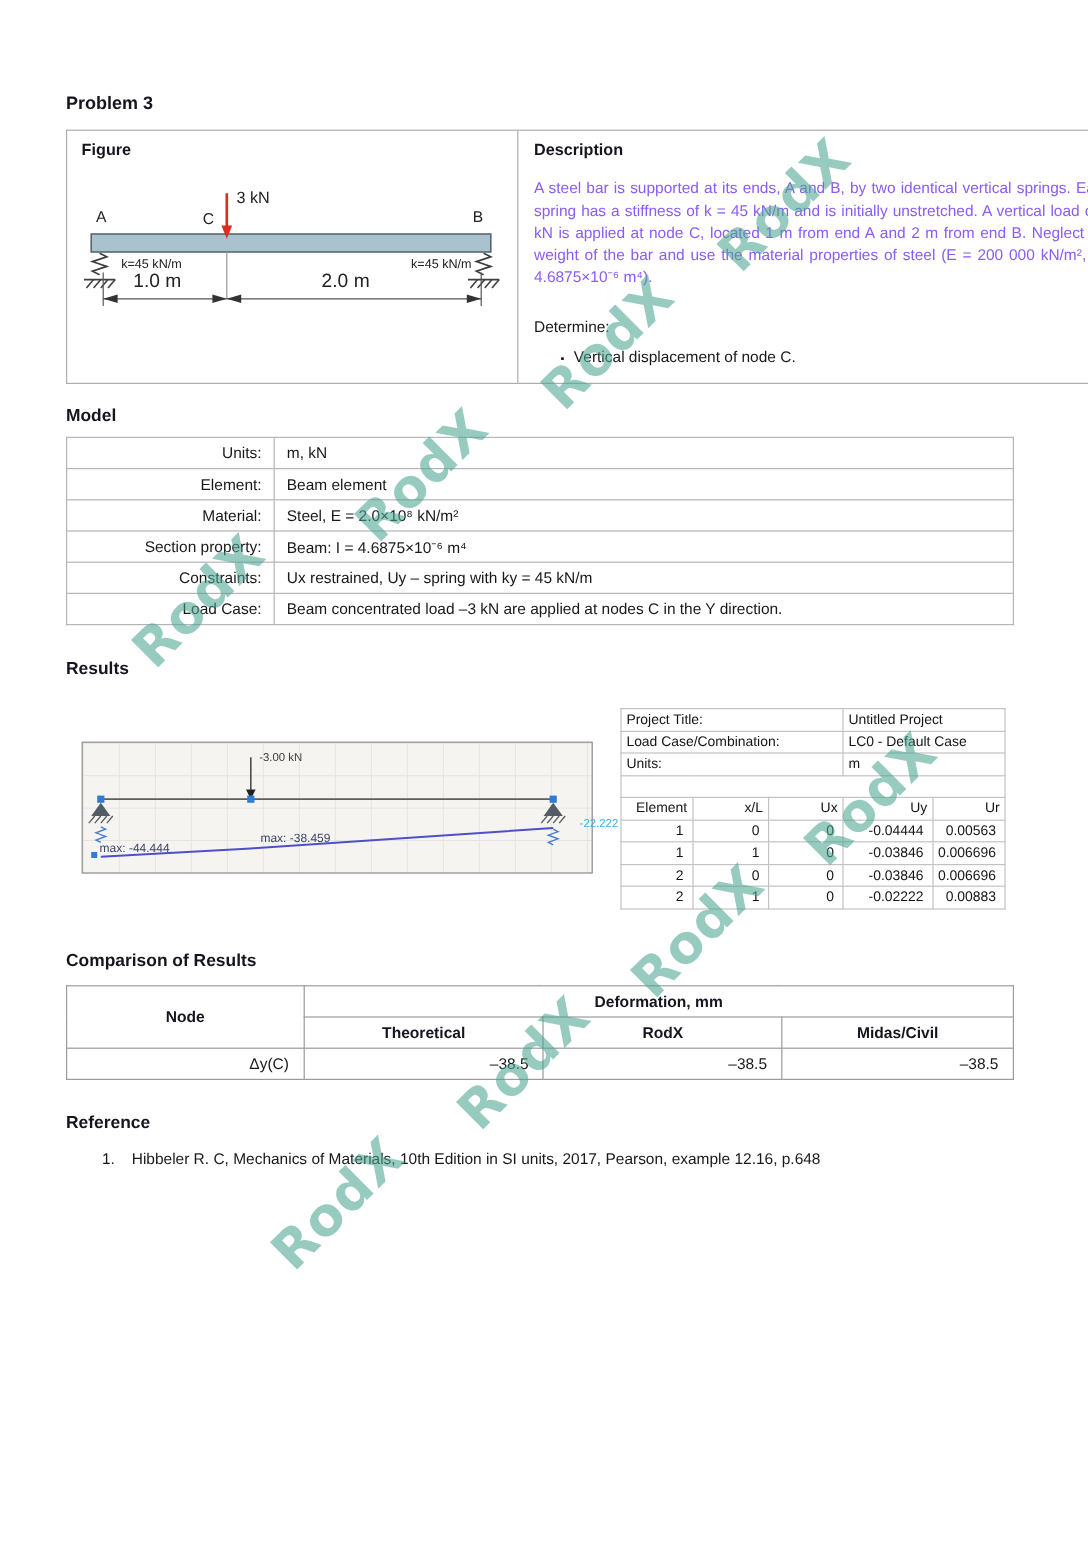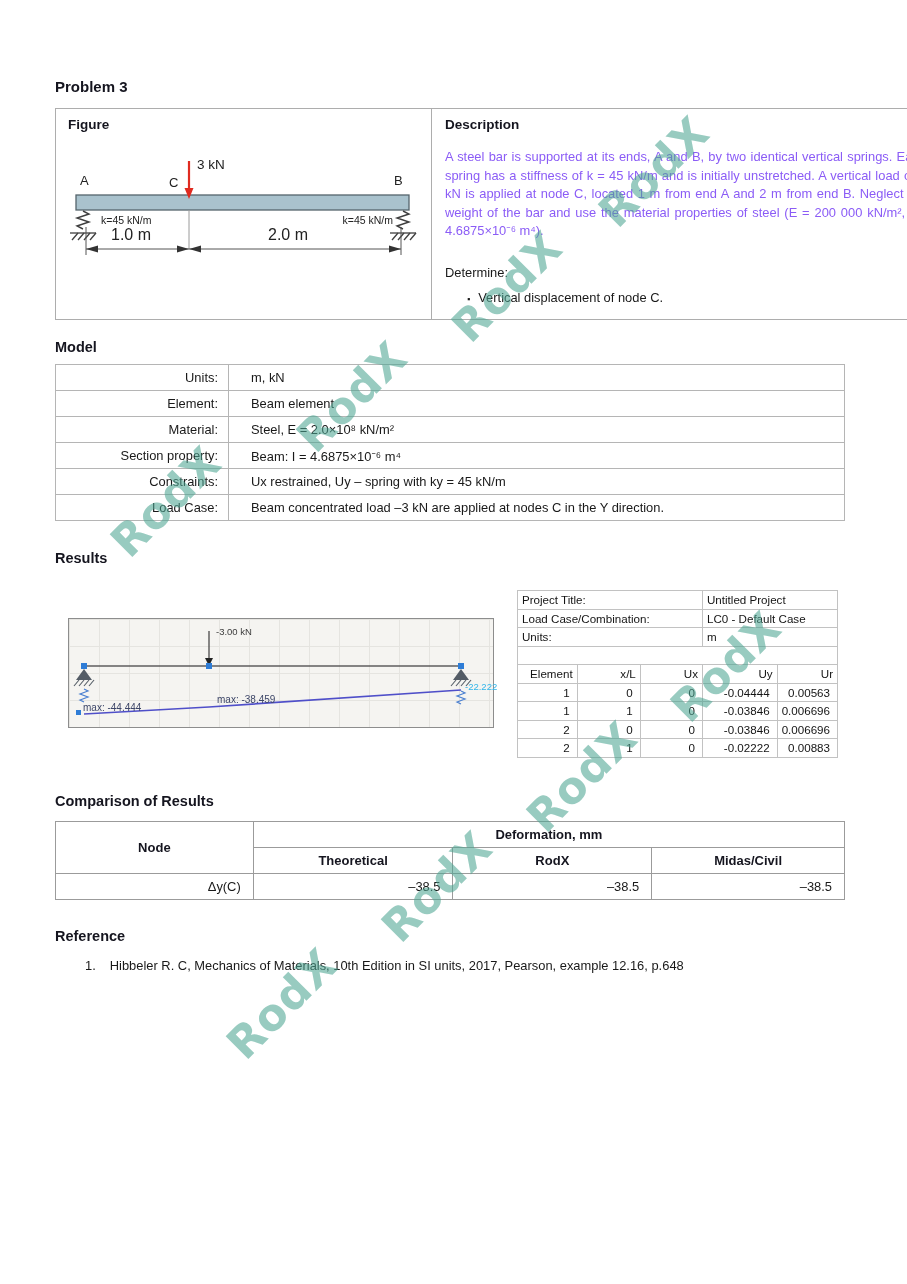--- a/index.html
+++ b/index.html
@@ -24,32 +24,32 @@
   .fig-k { position:absolute; font-size:10.5px; color:#222; }
   .desc-p { margin-top:16px; font-size:12.9px; line-height:1.44; text-align:justify; color:#8b5cf6; }
   .desc-det { margin-top:24px; font-size:12.9px; color:#191919; }
   .desc-bullet { margin-top:10px; margin-left:22px; font-size:12.9px; color:#191919; display:flex; gap:8px; }
   .desc-bullet .bchar { font-size:9px; line-height:18px; }
 
   
   .model-table { position:absolute; left:55px; top:364px; width:790px; border-collapse:collapse; }
   .model-table td { border:1px solid #b5b5b5; height:26px; font-size:12.9px; color:#191919; }
   .model-table td.lbl { width:173px; text-align:right; padding-right:10px; }
-  .model-table td.val { padding-left:22px; }
+  .model-table td.val { padding-left:10px; }
 
   
   .diagram { position:absolute; left:68px; top:618px; width:426px; height:110px;
     border:1.5px solid #8d8d8d; background-color:#f5f4f1;
     background-image:linear-gradient(#e5e4e0 1px, transparent 1px),
                      linear-gradient(90deg,#e5e4e0 1px, transparent 1px);
     background-size:30px 27px; }
   .diagram svg { position:absolute; left:0; top:0; }
   .dlabel { position:absolute; font-size:9.5px; color:#3c3c3c; white-space:nowrap; }
   .dmax { position:absolute; font-size:10px; color:#3d4668; white-space:nowrap; }
-  .dcyan { position:absolute; font-size:9.5px; color:#31b5ea; white-space:nowrap; }
+  .dcyan { position:absolute; font-size:9.5px; color:#31b5ea; white-space:nowrap;margin-left:18px; }
 
   
   .res-table { position:absolute; left:517px; top:590px; width:321px; border-collapse:collapse;
                background:#fff; }
   .res-table td { border:1px solid #c2c2c2; height:18.5px; font-size:11.6px; color:#141414;
                   padding:0 4px; white-space:nowrap; }
   .res-table td.num { text-align:right; padding-right:7px; }
   .res-table td.hdr { text-align:right; }
 
   

